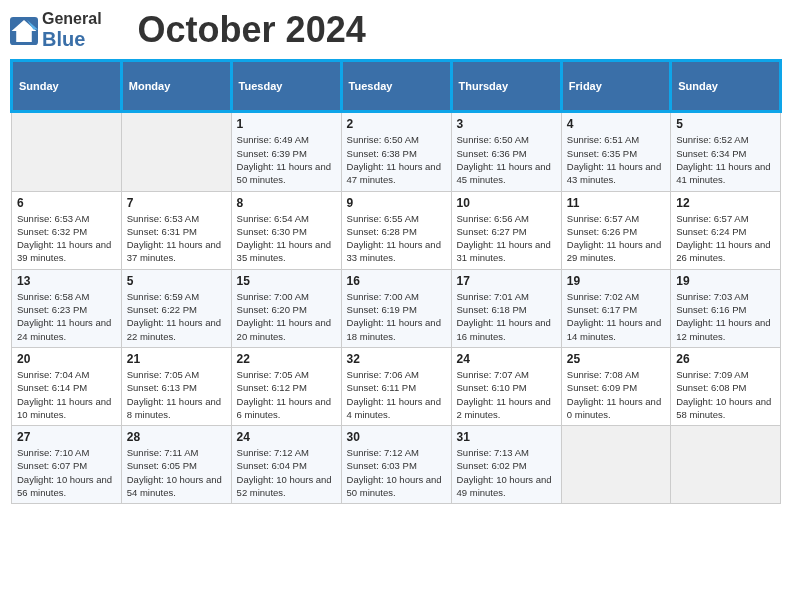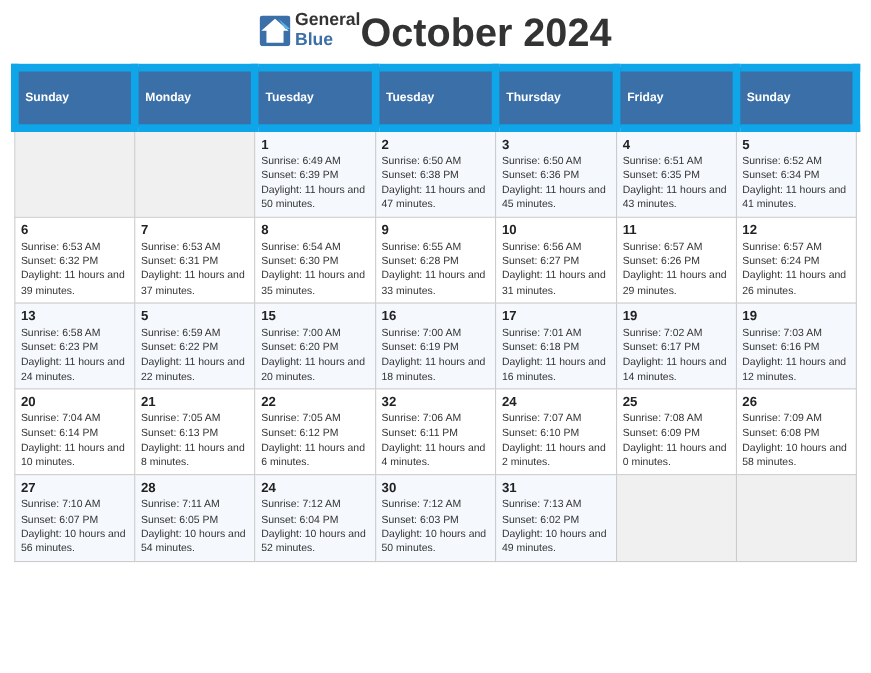--- a/index.html
+++ b/index.html
@@ -5,35 +5,36 @@
     * { box-sizing: border-box; margin: 0; padding: 0; }
     body {
       font-family: Arial, sans-serif;
       background: #fff;
       width: 792px;
       min-height: 612px;
       padding: 10px;
     }
     .header-area {
       display: flex;
-      justify-content: center;
+      justify-content: flex-start;
       align-items: flex-start;
       margin-bottom: 8px;
     }
     .logo-area {
       display: flex;
       align-items: center;
       gap: 4px;
     }
     .logo-icon {
       width: 28px;
       height: 28px;
     }
     .title-area {
       text-align: right;
+      margin-left: 36px;
     }
     .month-title {
       font-size: 36px;
       font-weight: bold;
       color: #333;
       line-height: 1.1;
     }
     .location-title {
       font-size: 14px;
       color: #555;
@@ -43,21 +44,21 @@
       border-collapse: collapse;
       font-size: 10px;
     }
     thead tr th {
       background: #3a6fa8;
       color: #fff;
       text-align: left;
       padding: 18px 6px;
       font-size: 11px;
       font-weight: bold;
-      border: 7px solid #0ea5e9;
+      border: 3px solid #0ea5e9;
     }
     tbody tr td {
       border: 1px solid #ccc;
       vertical-align: top;
       padding: 4px 5px;
       width: 113px;
       min-height: 80px;
       background: #fff;
     }
     tbody tr:nth-child(odd) td {
@@ -83,21 +84,21 @@
 
 <div class="header-area">
   <div class="logo-area">
     <svg class="logo-icon" viewBox="0 0 36 36">
       <rect x="0" y="0" width="36" height="36" fill="#3a6fa8" rx="4"></rect>
       <polygon points="18,4 34,18 28,18 28,32 8,32 8,18 2,18" fill="white"></polygon>
       <polygon points="22,4 36,16 30,16" fill="#5ab0e8"></polygon>
     </svg>
     <div style="line-height:1.15;">
       <div style="font-size:16px;font-weight:bold;color:#333;">General</div>
-      <div style="font-size:16px;font-weight:bold;color:#3a6fa8;">Blue</div>
+      <div style="font-size:20px;font-weight:bold;color:#3a6fa8;">Blue</div>
     </div>
   </div>
   <div class="title-area">
     <div class="month-title">October 2024</div>
   </div>
 </div>
 
 <table>
   <thead>
     <tr id="header-row">

